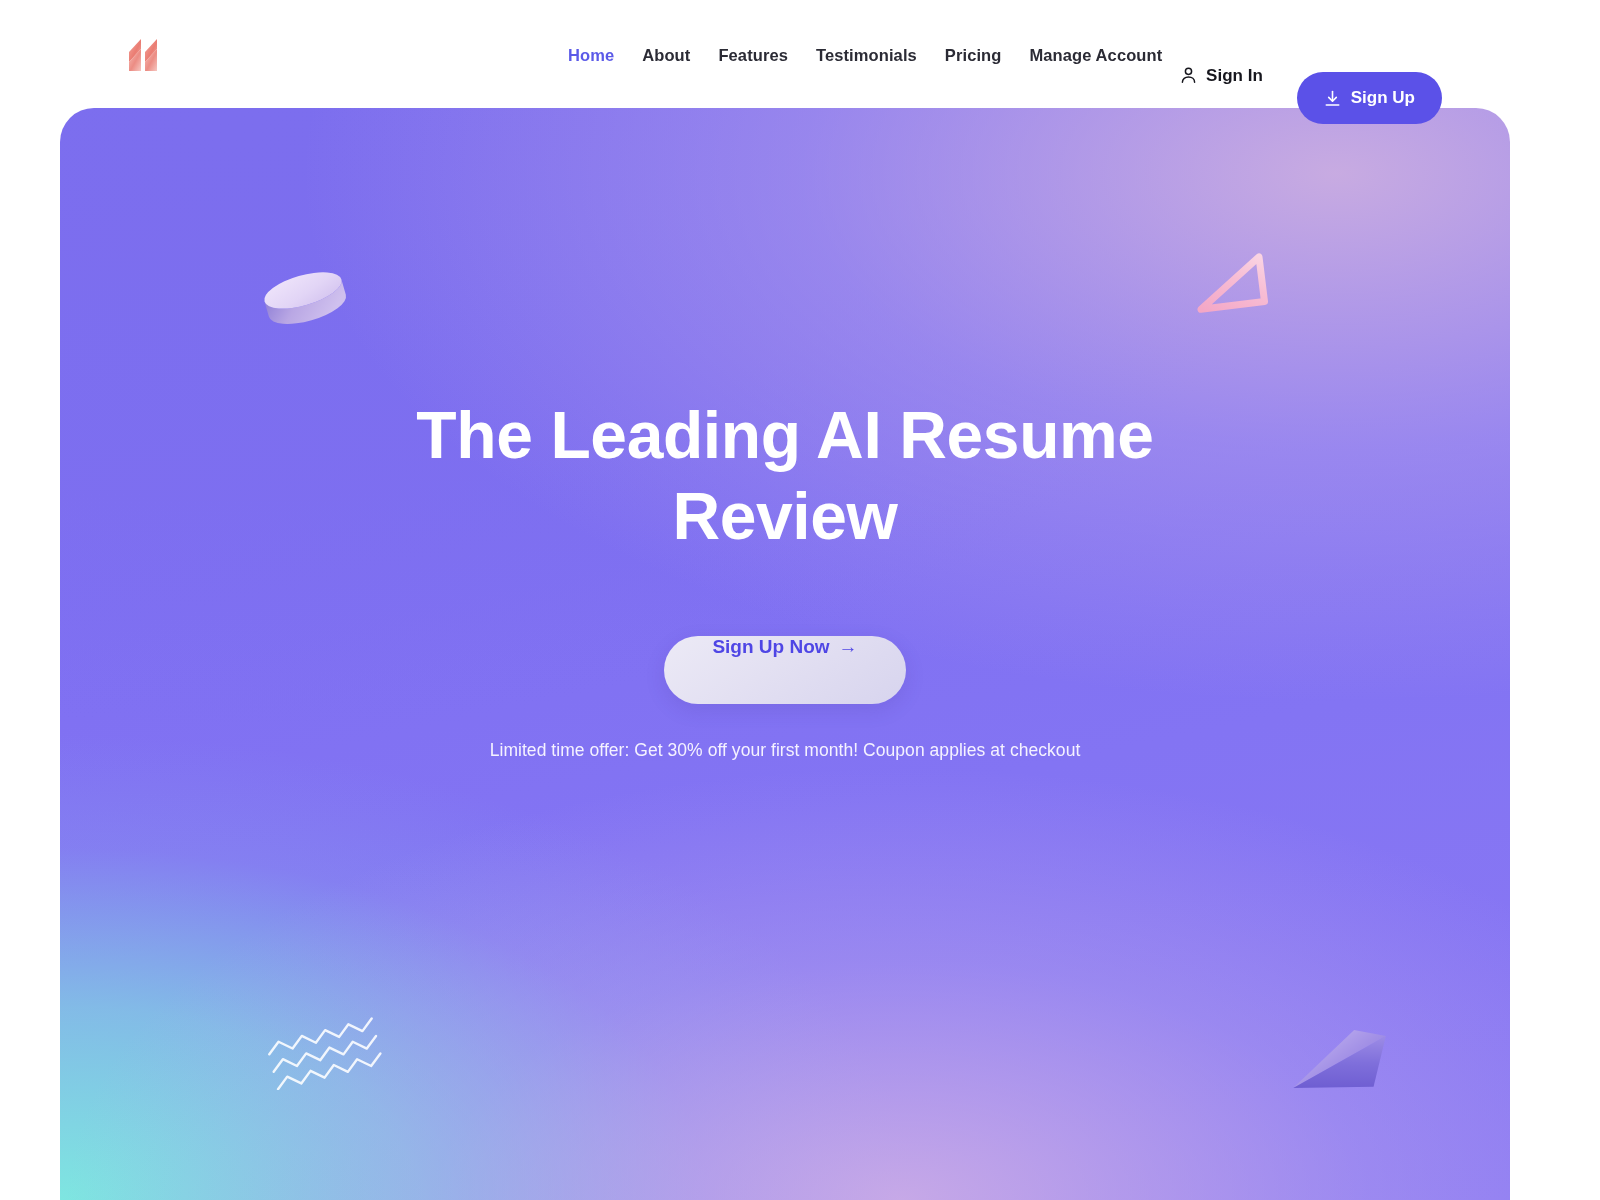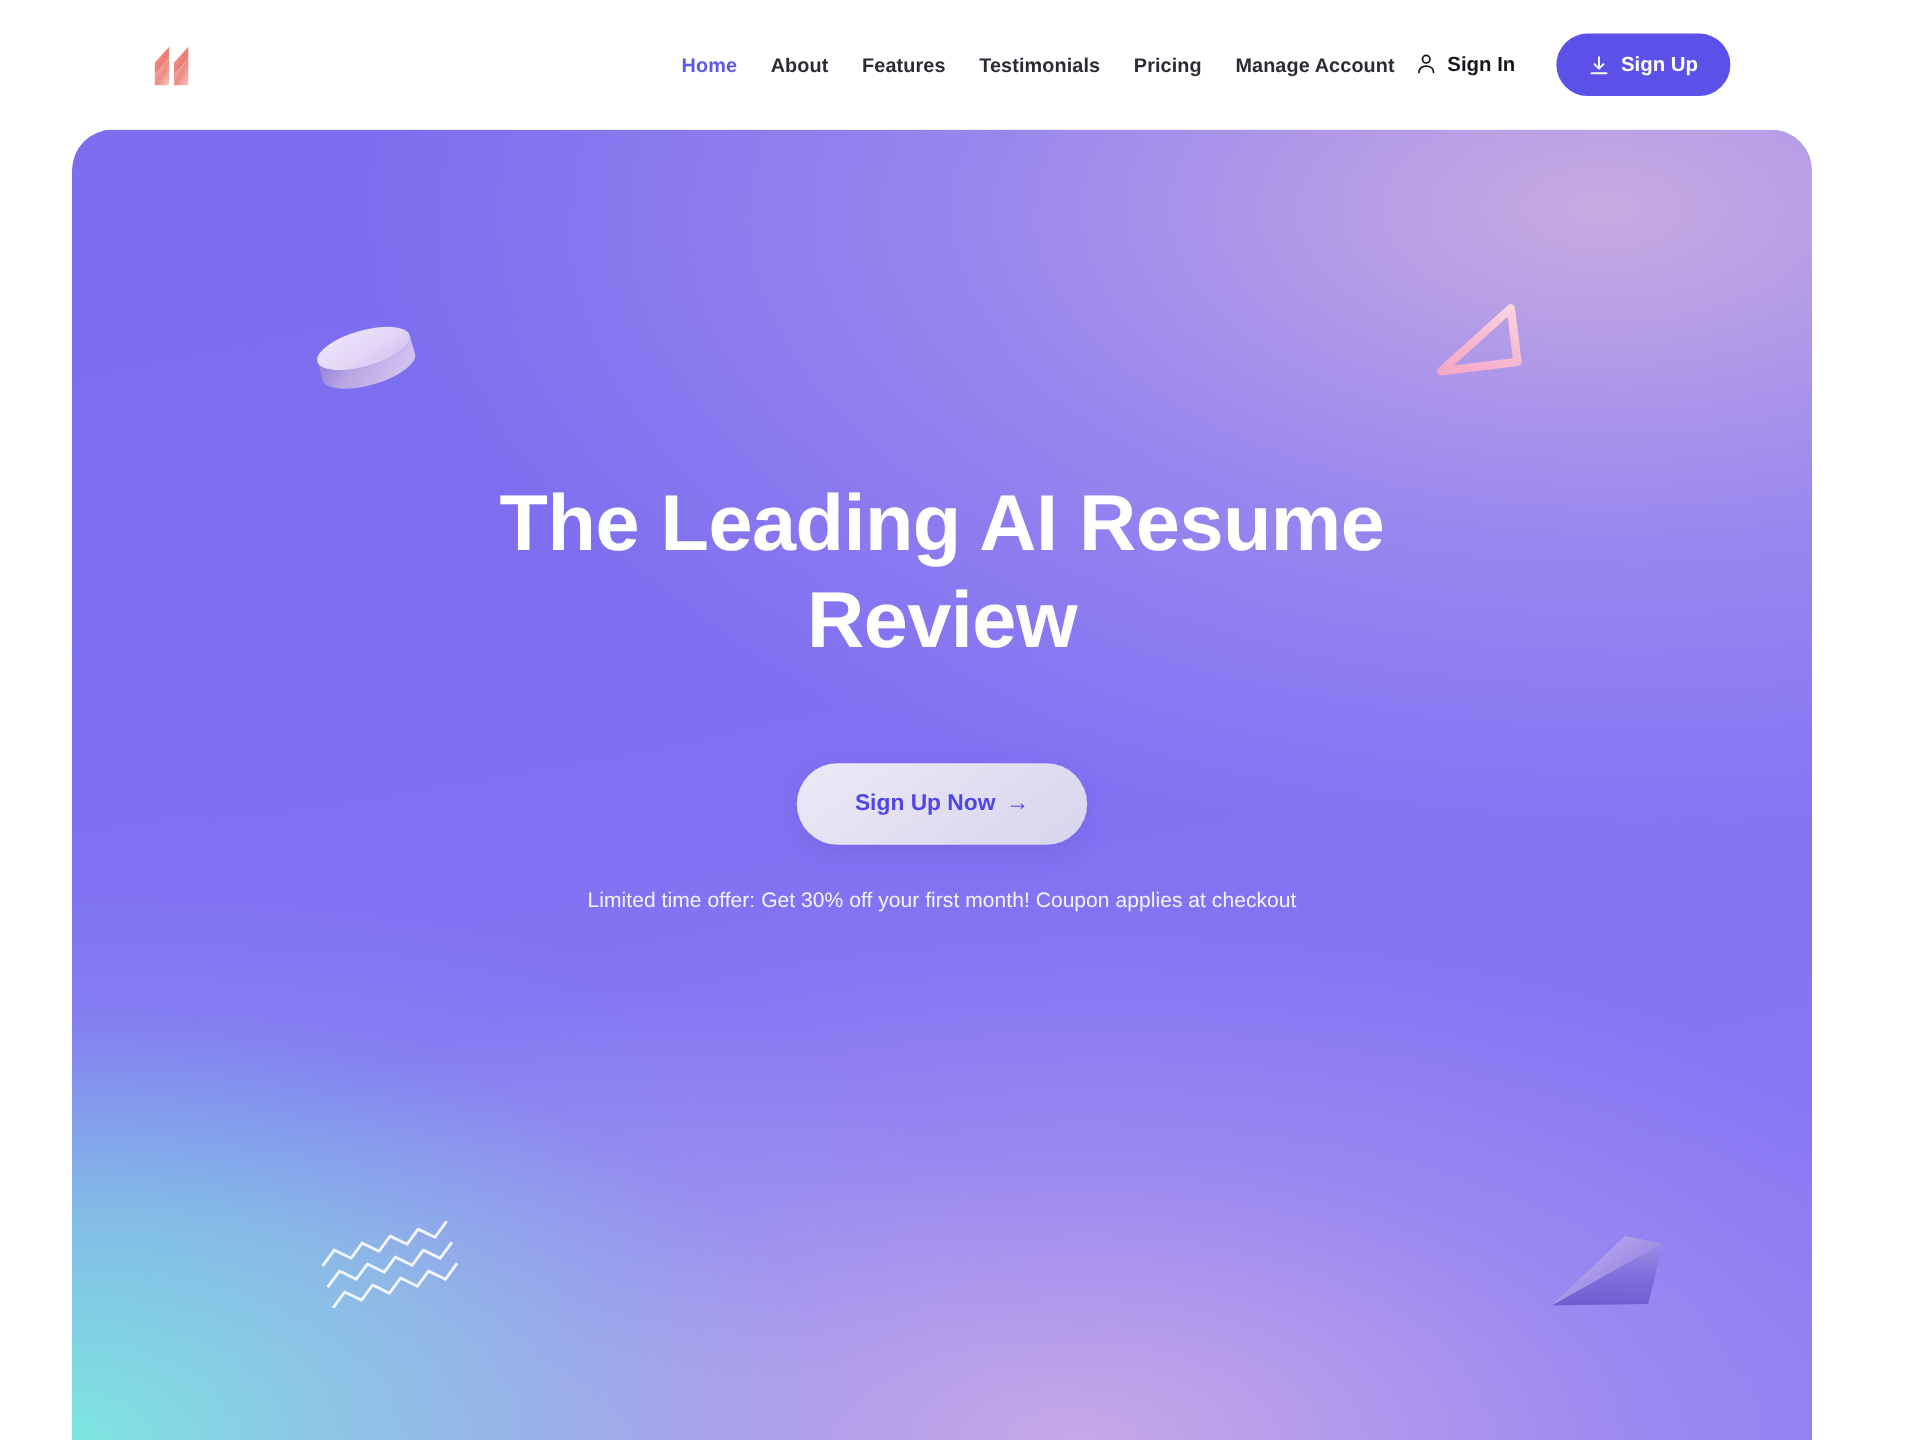--- a/index.html
+++ b/index.html
@@ -90,20 +90,21 @@
     color: #ffffff;
     font-size: 17px;
     font-weight: bold;
     border: none;
     border-radius: 30px;
     height: 52px;
     padding: 0 27px;
     cursor: pointer;
     font-family: "Liberation Sans", sans-serif;
     white-space: nowrap;
+    margin-top: 44px;
   }
   .signup-btn svg { display: block; }
 
   
   .hero {
     position: absolute;
     left: 60px;
     top: 108px;
     width: 1450px;
     height: 1092px;
@@ -166,21 +167,20 @@
     max-width: 660px;
     font-weight: 400;
   }
 
   .cta-wrap {
     margin-top: 80px;
   }
 
   .cta-btn {
     display: flex;
-    align-items: center;
     justify-content: center;
     gap: 9px;
     background: linear-gradient(145deg, #eceaf6 0%, #e3e0f2 45%, #d7d4ee 100%);
     color: #4f46e5;
     font-size: 19px;
     font-weight: bold;
     border: none;
     border-radius: 36px;
     height: 68px;
     padding: 0 48px;

